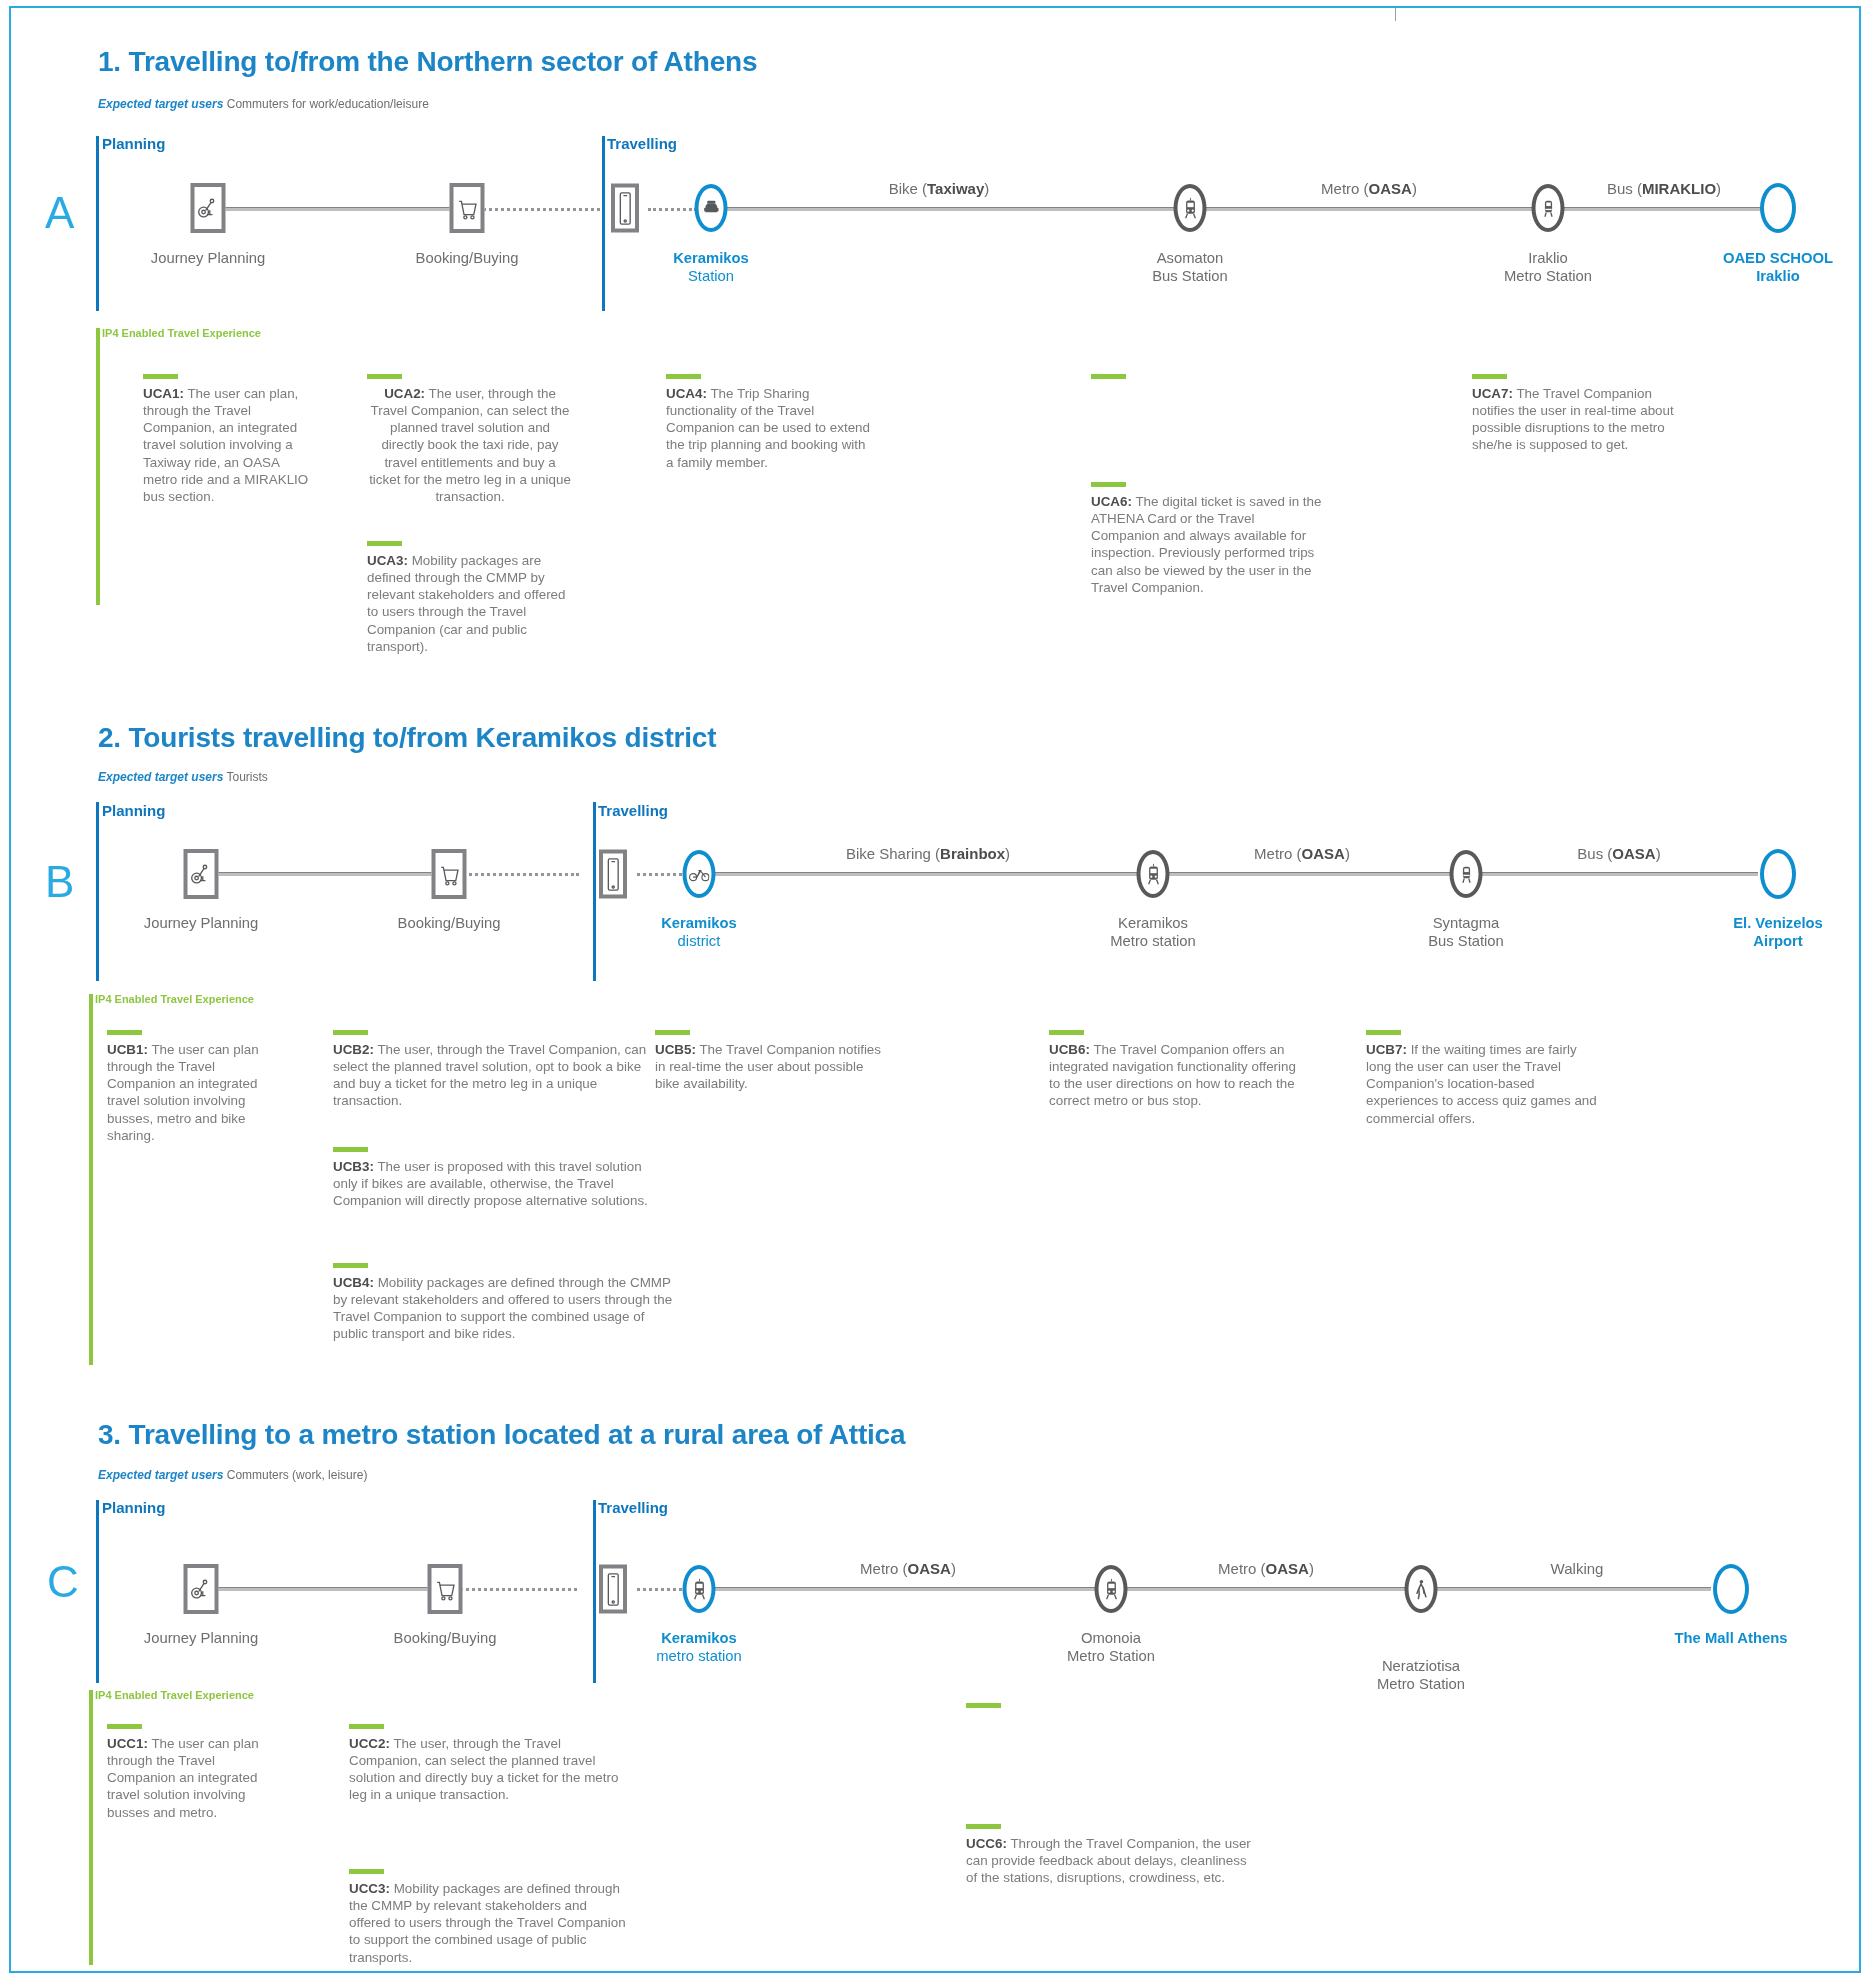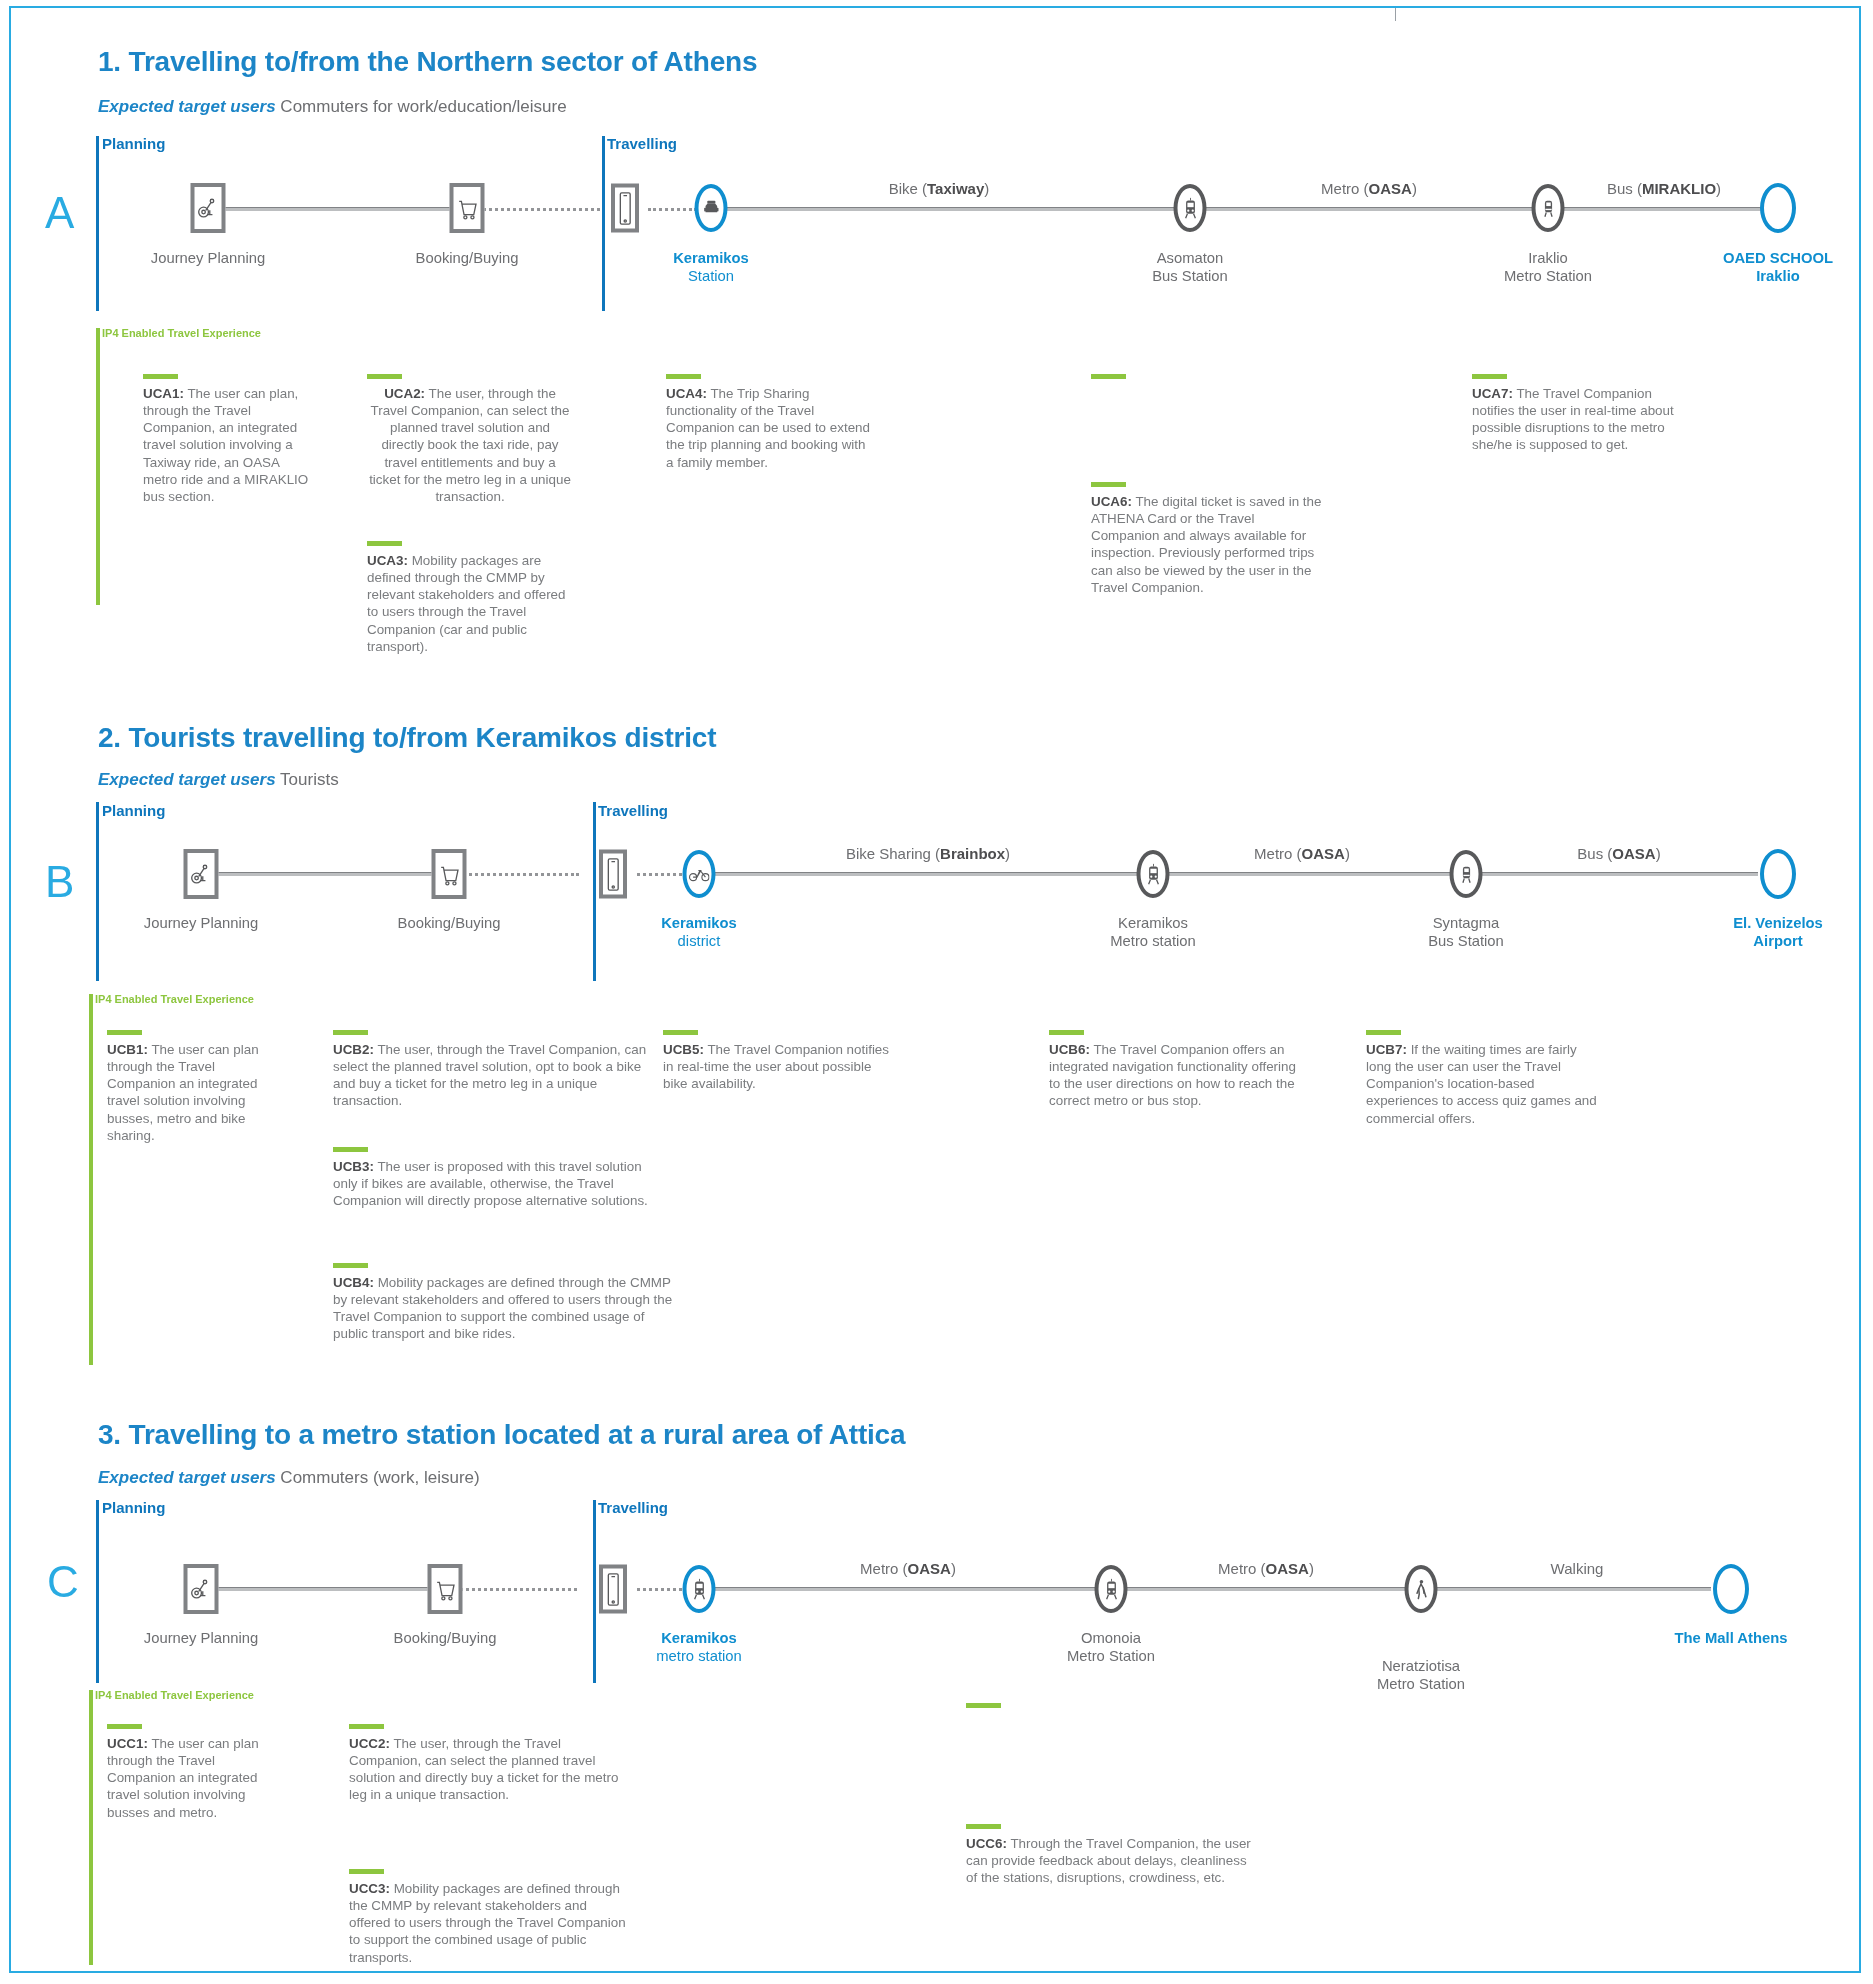--- a/index.html
+++ b/index.html
@@ -27,21 +27,21 @@
 
   
   .section{position:absolute; left:0; top:0; width:100%;}
 
   .sec-title{
     position:absolute;
     font-size:28px; font-weight:bold; color:#1c85c7;
     letter-spacing:-0.2px; white-space:nowrap;
   }
   .sec-sub{
-    position:absolute; font-size:17px; white-space:nowrap;
+    position:absolute; font-size:12px; white-space:nowrap;
   }
   .sec-sub .it{ font-style:italic; font-weight:bold; color:#1c85c7; }
   .sec-sub .nm{ color:#6d6e71; }
 
   .big-letter{
     position:absolute; font-size:44px; color:#29abe2; font-weight:400;
     line-height:1;
   }
 
   
@@ -442,21 +442,21 @@
       <p><b>UCB2:</b><span> The user, through the Travel Companion, can select the planned travel solution, opt to book a bike and buy a ticket for the metro leg in a unique transaction.</span></p>
     </div>
     <div class="uc" style="left:322px;top:1139px;width:322px;">
       <div class="dash"></div>
       <p><b>UCB3:</b><span> The user is proposed with this travel solution only if  bikes are available, otherwise, the Travel Companion will directly propose alternative solutions.</span></p>
     </div>
     <div class="uc" style="left:322px;top:1255px;width:340px;">
       <div class="dash"></div>
       <p><b>UCB4:</b><span> Mobility packages are defined through the CMMP by relevant stakeholders and offered to users through the Travel Companion to support the combined usage of public transport and bike rides.</span></p>
     </div>
-    <div class="uc" style="left:644px;top:1022px;width:233px;margin-left:8px;">
+    <div class="uc" style="left:644px;top:1022px;width:233px;">
       <div class="dash"></div>
       <p><b>UCB5:</b><span> The Travel Companion notifies in real-time the user about possible bike availability.</span></p>
     </div>
     <div class="uc" style="left:1038px;top:1022px;width:251px;">
       <div class="dash"></div>
       <p><b>UCB6:</b><span> The Travel Companion offers an integrated navigation functionality offering to the user directions on how to reach the correct metro or bus stop.</span></p>
     </div>
     <div class="uc" style="left:1355px;top:1022px;width:233px;">
       <div class="dash"></div>
       <p><b>UCB7:</b><span> If the waiting times are fairly long the user can user the Travel Companion's location-based experiences to access quiz games and commercial offers.</span></p>

